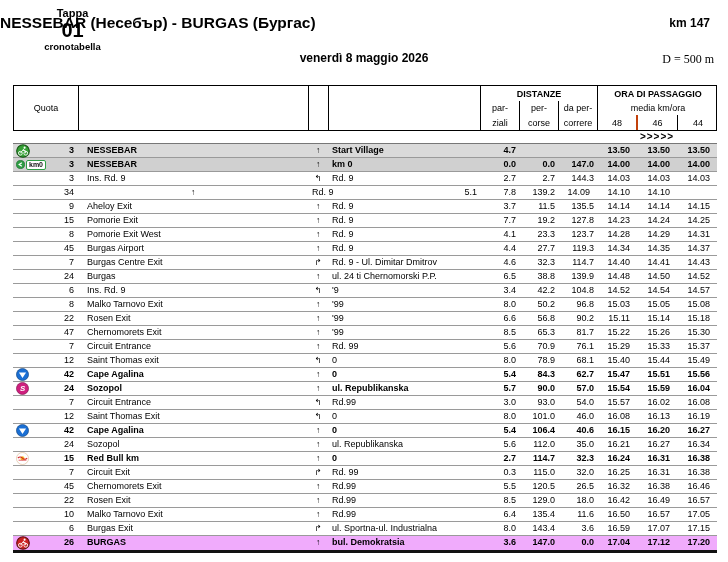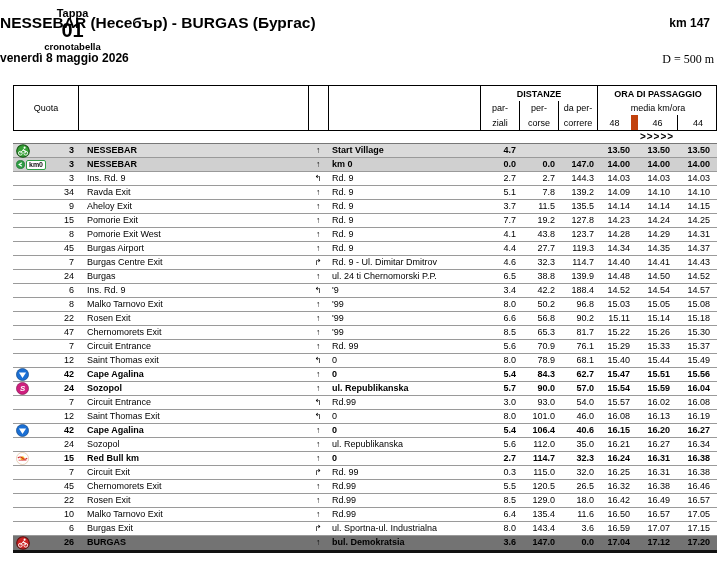--- a/index.html
+++ b/index.html
@@ -6,21 +6,21 @@
   .page{position:relative;width:728px;height:562px;background:#fff;
         font-family:"Liberation Sans",sans-serif;color:#000;overflow:hidden;}
 
   
   .stage{position:absolute;left:20px;top:7px;width:105px;text-align:center;}
   .stage-label{font-size:11px;font-weight:bold;}
   .stage-number{font-size:20px;font-weight:bold;line-height:22px;}
   .stage-sub{font-size:9.5px;font-weight:bold;}
   .title{position:absolute;left:0;right:0;top:14px;text-align:left;
          font-size:15.5px;font-weight:bold;}
-  .date{position:absolute;left:0;right:0;top:51px;
+  .date{position:absolute;left:0;right:0;top:51px;text-align:center;
         font-size:12px;font-weight:bold;}
   .km{position:absolute;right:18px;top:16px;font-size:12px;font-weight:bold;}
   .dplus{position:absolute;right:14px;top:52px;font-size:12px;
          font-family:"Liberation Serif",serif;margin-left:32px;}
 
   
   .thead{position:absolute;left:13px;top:85px;width:704px;height:46px;
          border:1px solid #000;box-sizing:border-box;display:grid;
          grid-template-columns:65px 230px 20px 152px 39px 39px 39px 40px 40px 40px;
          grid-template-rows:15px 14px 15px;font-size:9px;}
@@ -31,21 +31,21 @@
   .route-h{grid-row:1/4;grid-column:4;border-right:1px solid #000;}
   .dist-h{grid-row:1;grid-column:5/8;font-weight:bold;border-right:1px solid #000;}
   .ora-h{grid-row:1;grid-column:8/11;font-weight:bold;}
   .p1{grid-row:2;grid-column:5;border-right:1px solid #000;}
   .p2{grid-row:2;grid-column:6;border-right:1px solid #000;}
   .p3{grid-row:2;grid-column:7;border-right:1px solid #000;}
   .media{grid-row:2;grid-column:8/11;}
   .z1{grid-row:3;grid-column:5;border-right:1px solid #000;}
   .z2{grid-row:3;grid-column:6;border-right:1px solid #000;}
   .z3{grid-row:3;grid-column:7;border-right:1px solid #000;}
-  .s48{grid-row:3;grid-column:8;border-right:7px solid #c2410c;}
+  .s48{grid-row:3;grid-column:8;border-right:2px solid #c2410c;}
   .s46{grid-row:3;grid-column:9;border-right:1px solid #000;}
   .s44{grid-row:3;grid-column:10;}
 
   .marker{position:absolute;left:627px;top:131px;width:60px;height:12px;
           text-align:center;font-size:10px;font-weight:bold;letter-spacing:1px;}
 
   
   .rows{position:absolute;left:13px;top:143px;width:704px;
         border-top:1px solid #777;border-bottom:3px solid #111;}
   .row{display:grid;height:14px;box-sizing:border-box;
@@ -56,21 +56,21 @@
   .icon-cell{display:flex;align-items:center;padding-left:3px;}
   .quota-cell{text-align:right;padding-right:4px;}
   .name-cell{padding-left:9px;}
   .arrow-cell{text-align:center;font-size:8.5px;}
   .route-cell{padding-left:4px;}
   .num-cell{text-align:right;padding-right:3px;}
   .time-cell{text-align:right;padding-right:7px;}
   .bold{font-weight:bold;}
   .shade-light{background:#dadada;}
   .shade-mid{background:#d0d0d0;}
-  .shade-dark{background:#737373;}
+  .shade-dark{background:#f0abfc;}
 
   .km0wrap{display:inline-flex;align-items:center;gap:1px;}
   .km0box{border:1px solid #2f9e44;border-radius:2px;font-size:7px;font-weight:bold;
           padding:0 2px;background:#fff;color:#111;line-height:8px;}
 </style>
 </head>
 <body>
 
 <div class="page">
 
@@ -161,21 +161,20 @@
         <div class="cell num-cell">2.7</div>
         <div class="cell num-cell">2.7</div>
         <div class="cell num-cell">144.3</div>
         <div class="cell time-cell">14.03</div>
         <div class="cell time-cell">14.03</div>
         <div class="cell time-cell">14.03</div>
       </div>
       <div class="row">
         <div class="cell icon-cell"></div>
         <div class="cell quota-cell">34</div>
-        <div class="cell name-cell">Ravda Exit</div>
         <div class="cell arrow-cell">↑</div>
         <div class="cell route-cell">Rd. 9</div>
         <div class="cell num-cell">5.1</div>
         <div class="cell num-cell">7.8</div>
         <div class="cell num-cell">139.2</div>
         <div class="cell time-cell">14.09</div>
         <div class="cell time-cell">14.10</div>
         <div class="cell time-cell">14.10</div>
       </div>
       <div class="row">
@@ -204,21 +203,21 @@
         <div class="cell time-cell">14.24</div>
         <div class="cell time-cell">14.25</div>
       </div>
       <div class="row">
         <div class="cell icon-cell"></div>
         <div class="cell quota-cell">8</div>
         <div class="cell name-cell">Pomorie Exit West</div>
         <div class="cell arrow-cell">↑</div>
         <div class="cell route-cell">Rd. 9</div>
         <div class="cell num-cell">4.1</div>
-        <div class="cell num-cell">43.8</div>
+        <div class="cell num-cell">23.3</div>
         <div class="cell num-cell">123.7</div>
         <div class="cell time-cell">14.28</div>
         <div class="cell time-cell">14.29</div>
         <div class="cell time-cell">14.31</div>
       </div>
       <div class="row">
         <div class="cell icon-cell"></div>
         <div class="cell quota-cell">45</div>
         <div class="cell name-cell">Burgas Airport</div>
         <div class="cell arrow-cell">↑</div>
@@ -257,21 +256,21 @@
         <div class="cell time-cell">14.52</div>
       </div>
       <div class="row">
         <div class="cell icon-cell"></div>
         <div class="cell quota-cell">6</div>
         <div class="cell name-cell">Ins. Rd. 9</div>
         <div class="cell arrow-cell">↰</div>
         <div class="cell route-cell">'9</div>
         <div class="cell num-cell">3.4</div>
         <div class="cell num-cell">42.2</div>
-        <div class="cell num-cell">188.4</div>
+        <div class="cell num-cell">104.8</div>
         <div class="cell time-cell">14.52</div>
         <div class="cell time-cell">14.54</div>
         <div class="cell time-cell">14.57</div>
       </div>
       <div class="row">
         <div class="cell icon-cell"></div>
         <div class="cell quota-cell">8</div>
         <div class="cell name-cell">Malko Tarnovo Exit</div>
         <div class="cell arrow-cell">↑</div>
         <div class="cell route-cell">'99</div>

